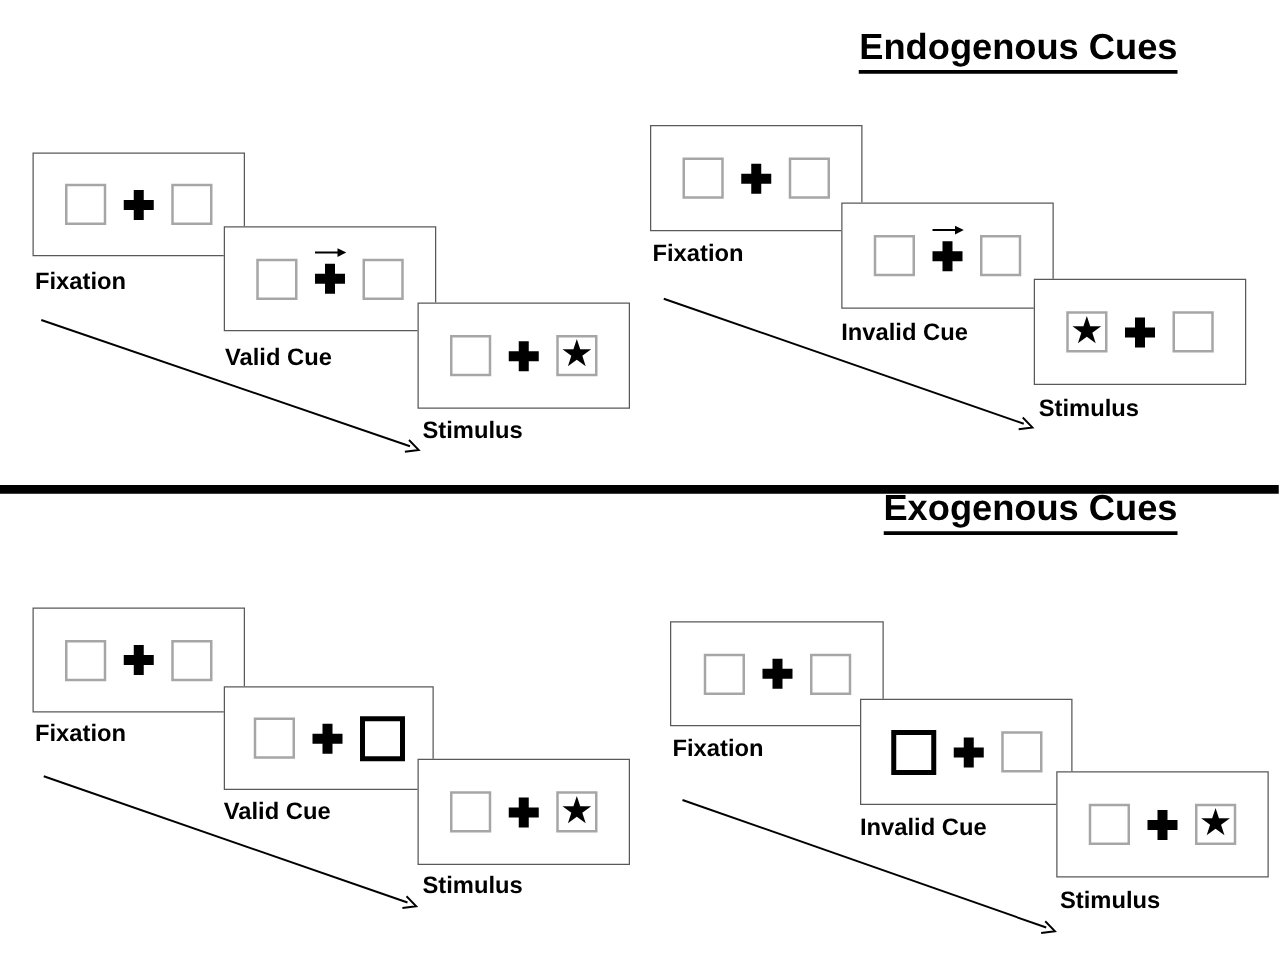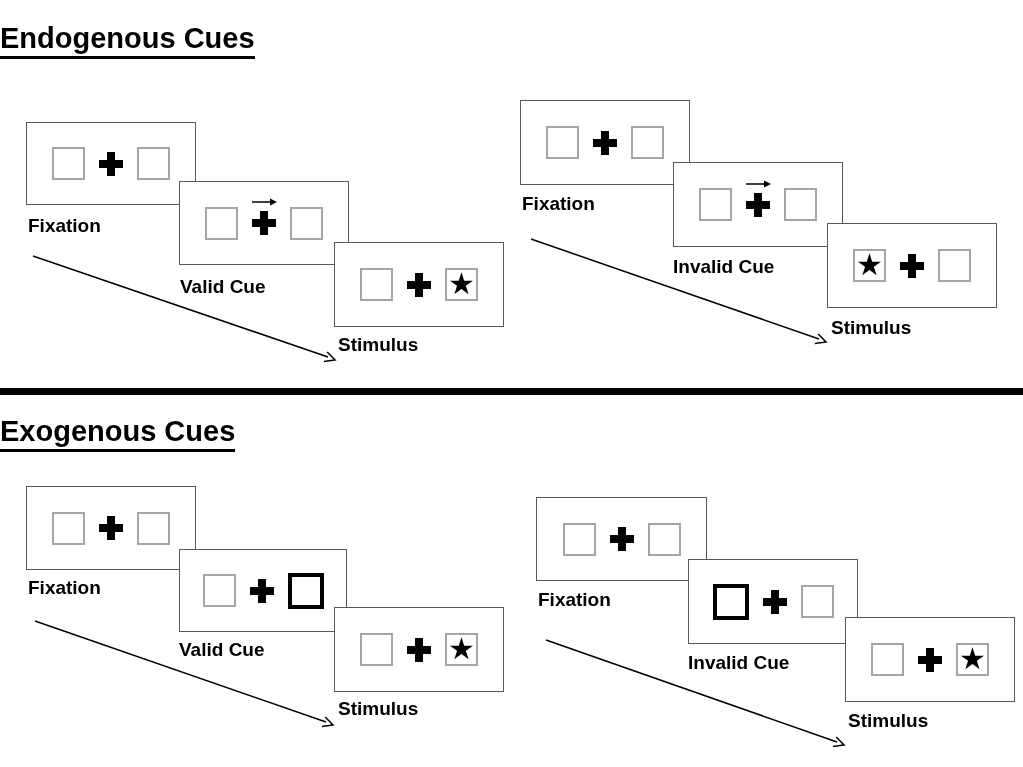--- a/index.html
+++ b/index.html
@@ -1,19 +1,19 @@
 <!DOCTYPE html>
 <html><head>
 <meta charset="utf-8">
 <style>
   html,body{margin:0;padding:0;background:#ffffff;}
   body{width:1023px;height:767px;position:relative;overflow:hidden;
        font-family:"Liberation Sans",sans-serif;color:#000;}
 
-  .title{position:absolute;left:0;width:942px;text-align:left;
+  .title{position:absolute;left:0;width:942px;text-align:right;
          font-size:29px;font-weight:bold;}
   .title .u{display:inline-block;border-bottom:3px solid #000;padding-bottom:1px;}
 
   .divider{position:absolute;left:0;top:388px;width:1023px;height:7px;background:#000;}
 
   .panel{position:absolute;background:#fff;border:1px solid #595959;
          display:flex;align-items:center;justify-content:center;gap:14px;}
 
   .box{width:29px;height:29px;border:2px solid #a6a6a6;background:#fff;
        display:flex;align-items:center;justify-content:center;}
@@ -120,21 +120,21 @@
     <div class="center-cell">
         <div class="cross"></div>
       </div>
     <div class="box"></div>
   </div>
   <div class="plabel" style="left:831px;top:317px;">Stimulus</div>
 </div>
 
 <div class="divider"></div>
 
-<div class="title" style="top:415px;">
+<div class="title" style="top:391px;">
   <span class="u">Exogenous Cues</span>
 </div>
 
 <div>
   <svg class="tarrow" style="left:30px;top:614px;" width="320" height="120">
     <line x1="5" y1="7" x2="296" y2="108" stroke="#000" stroke-width="1.5"></line>
     <g transform="translate(303,111) rotate(19.2)">
       <path d="M-10,-5 L0,0 L-10,5" fill="none" stroke="#000" stroke-width="1.5"></path>
     </g>
   </svg>

